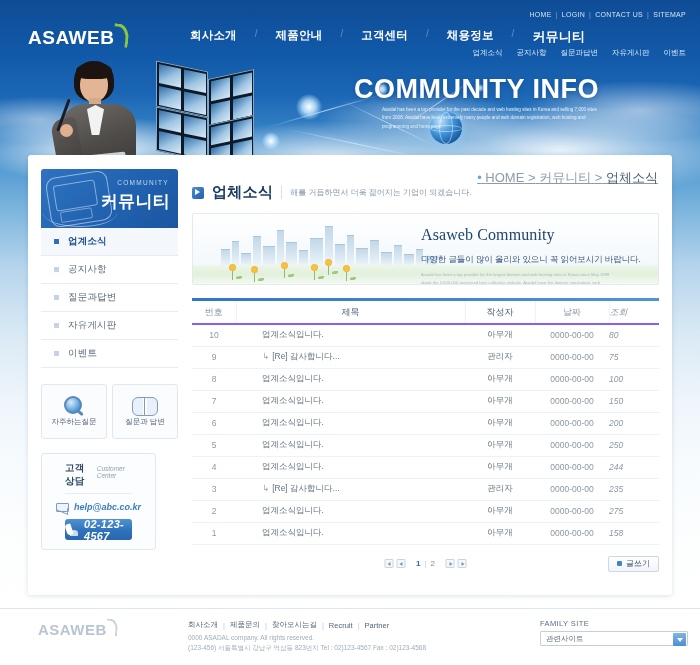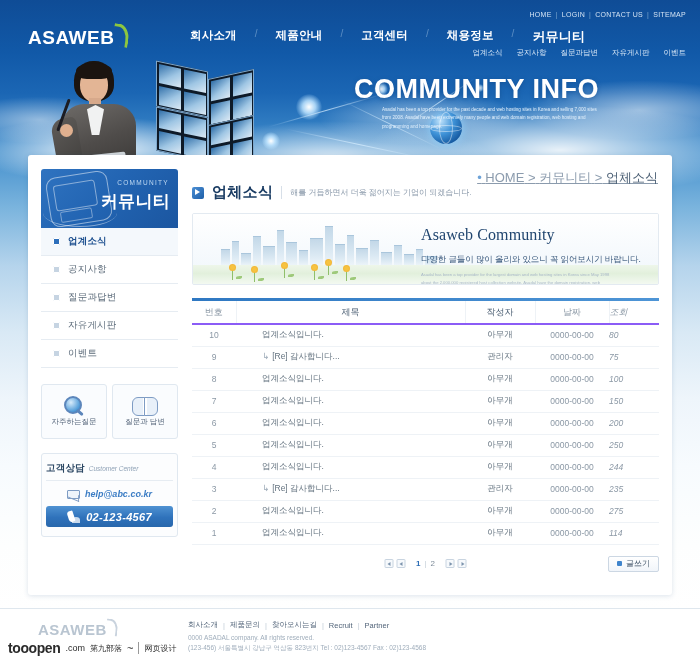--- a/index.html
+++ b/index.html
@@ -272,23 +272,23 @@
     background: radial-gradient(circle at 35% 32%, #d8ecfb, #4f9bd8 70%, #2b6fae);
   }
   .q-glass::after {
     content: ""; position: absolute; right: 1px; bottom: 0; width: 8px; height: 2.6px;
     background: #5c86bb; border-radius: 2px; transform: rotate(42deg);
   }
   .quick-label { font-size: 7.5px; color: #55657a; white-space: nowrap; }
 
   
   .cc-wrap {
-    margin-top: 14px; width: 137px;
+    margin-top: 14px; width: 115px;
     border: 1px solid #e0e8f0; border-radius: 3px;
-    background: #fcfdfe; padding: 8px 4px 9px;
+    background: #fcfdfe; padding: 8px 23px 9px;
   }
   .cc-title-row {
     display: flex; align-items: baseline; gap: 4px;
     border-bottom: 1px solid #e6ecf2; padding-bottom: 5px;
   }
   .cc-title-ko { font-size: 9.5px; font-weight: bold; color: #2b4763; letter-spacing: .2px; }
   .cc-title-en { font-size: 6.5px; color: #8fa2b6; font-style: italic; }
   .cc-mail {
     display: flex; align-items: center; gap: 5px; justify-content: center;
     margin-top: 8px; cursor: pointer;
@@ -841,21 +841,21 @@
               <td class="c-title"><span>업계소식입니다.</span></td>
               <td class="c-who">아무개</td>
               <td class="c-date">0000-00-00</td>
               <td class="c-hit">275</td>
             </tr>
             <tr>
               <td class="c-no">1</td>
               <td class="c-title"><span>업계소식입니다.</span></td>
               <td class="c-who">아무개</td>
               <td class="c-date">0000-00-00</td>
-              <td class="c-hit">114</td>
+              <td class="c-hit">158</td>
             </tr>
           </tbody>
         </table>
       </div>
 
       <div class="pager-row">
         <div class="pager">
           <span class="pg-btn first"></span>
           <span class="pg-btn prev"></span>
           <span class="pg-nums">
@@ -888,24 +888,23 @@
       <a>찾아오시는길</a>
       <span class="bar">|</span>
       <a>Recruit</a>
       <span class="bar">|</span>
       <a>Partner</a>
     </div>
     <div class="f-copy">
       <div>0000 ASADAL company. All rights reserved.</div>
       <div>(123-456) 서울특별시 강남구 역삼동 823번지 Tel : 02)123-4567 Fax : 02)123-4568</div>
     </div>
+    <div class="f-family">
+      <div class="f-family-label">FAMILY SITE</div>
+      <div class="f-select">
+        <span class="f-select-text">관련사이트</span>
+        <span class="f-caret"></span>
+      </div>
+    </div>
   </div>
 
-  <div class="watermark">
-    <span class="wm-main">tooopen</span>
-    <span class="wm-com">.com</span>
-    <span class="wm-cn">第九部落</span>
-    <span class="wm-tail">~</span>
-    <span class="wm-bar"></span>
-    <span class="wm-cn">网页设计</span>
-  </div>
 
 </div>
 
 </body></html>

